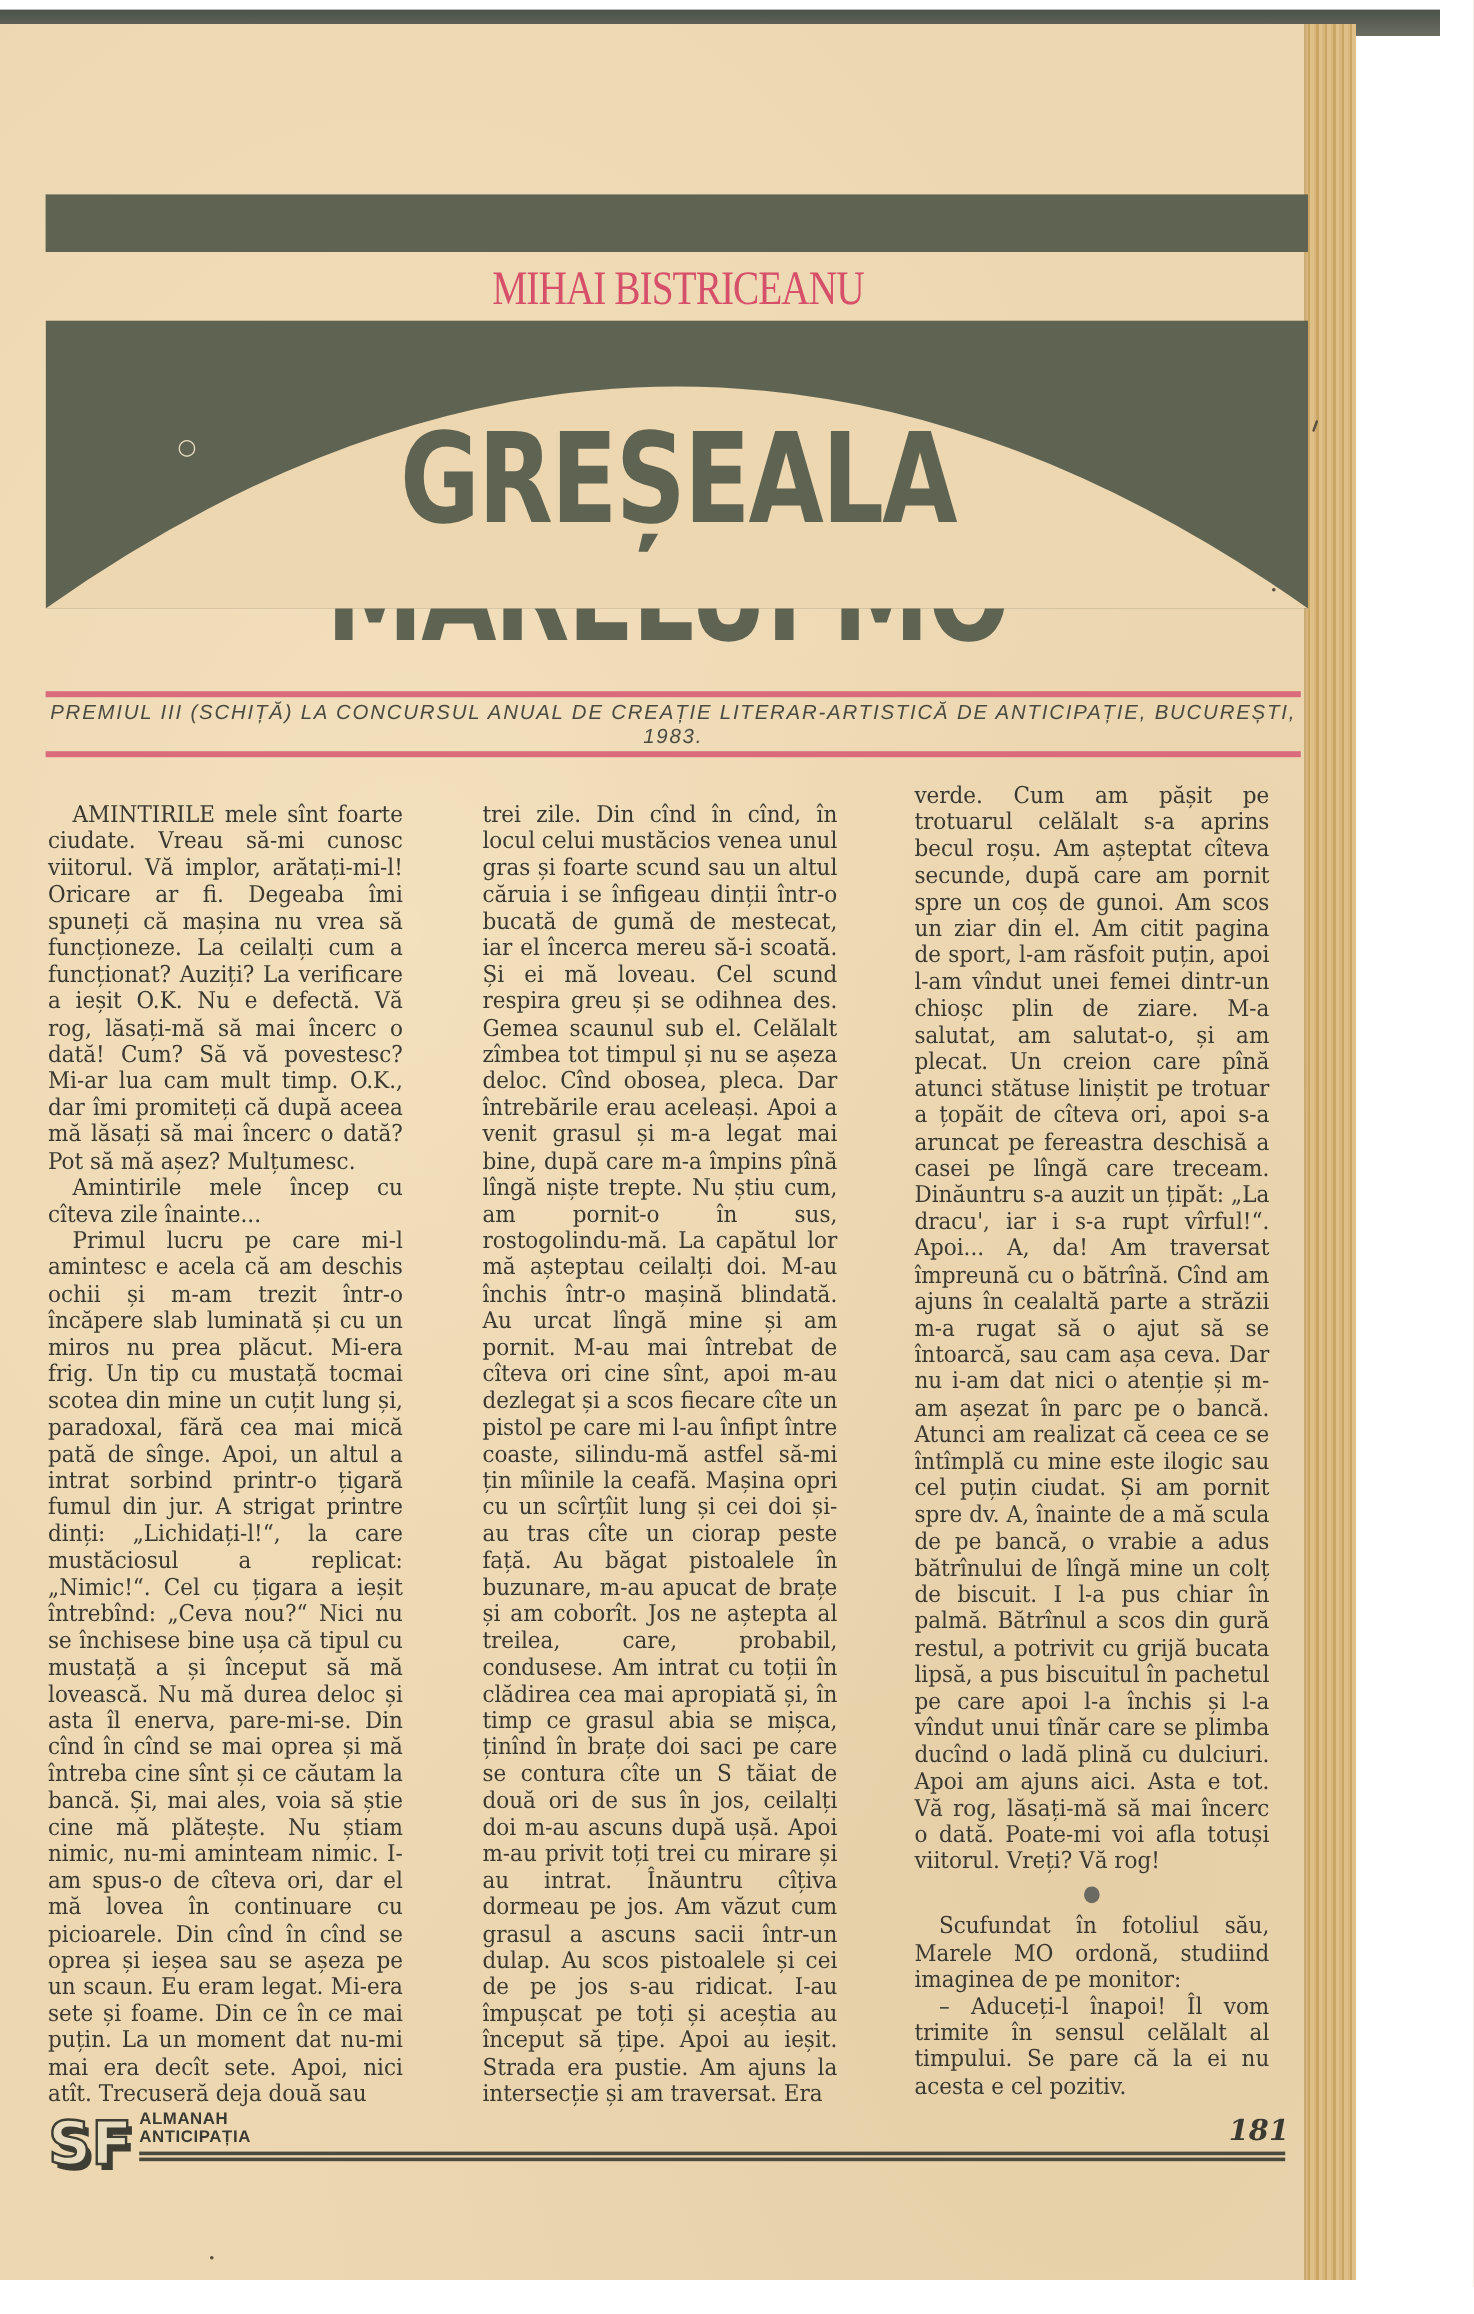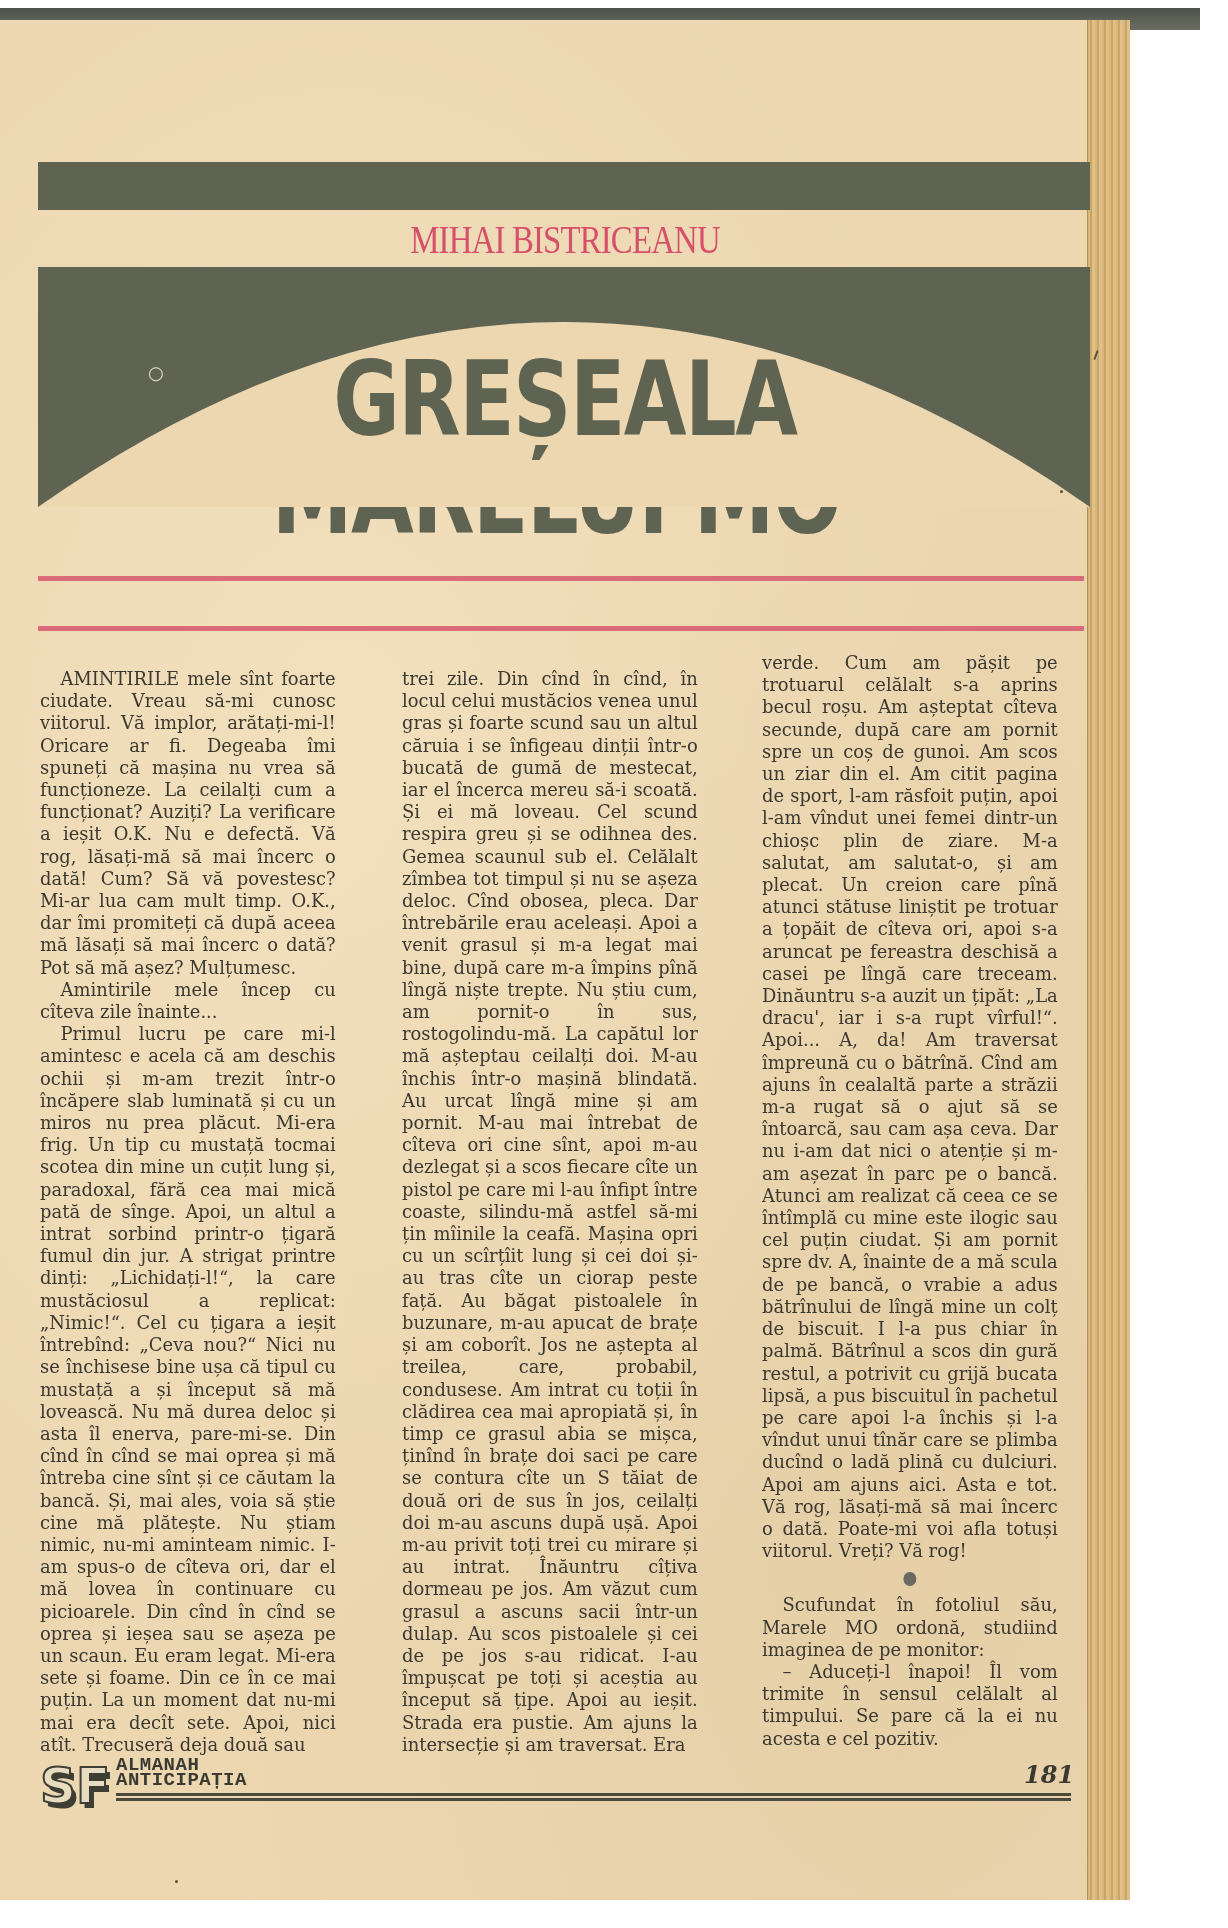--- a/index.html
+++ b/index.html
@@ -75,21 +75,21 @@
     .col3 { left: 762px; top: 632px; }
     .sep-dot {
       width: 14px; height: 14px; border-radius: 50%; background: #6a6a62;
       margin: 10px auto 8px auto;
     }
     .footer-logo {
       position: absolute; left: 38px; top: 1736px; width: 76px; height: 64px;
     }
     .footer-label {
       position: absolute; left: 116px; top: 1738px; color: #3a3a32;
-      font-family: Liberation Mono, monospace; font-weight: bold; font-size: 19px; line-height: 15px;
+      font-family: Liberation Sans, sans-serif; font-weight: bold; font-size: 14px; line-height: 15px;
       letter-spacing: 0.5px;
     }
     .footer-rule {
       position: absolute; left: 116px; top: 1773px; width: 955px; height: 8px;
       border-top: 3px solid #4a4a3c; border-bottom: 3px solid #4a4a3c; box-sizing: border-box;
     }
     .page-number {
       position: absolute; left: 1024px; top: 1740px; color: #3a3a32;
       font-family: "DejaVu Serif", serif; font-style: italic; font-weight: bold; font-size: 24px;
     }
@@ -113,20 +113,21 @@
       <path d="M 0 240 Q 526 -130 1052 240 Z" fill="#ecd7b1"></path>
     </svg>
     <span class="title-dot">○</span>
     <div class="title-text title-line1">GREȘEALA</div>
   </div>
   <div class="title-below">
     <div class="title-text title-line2" style="top:-62px;">MARELUI MO</div>
   </div>
 
   <div class="red-rule rule1"></div>
+  <div class="subtitle">PREMIUL III (SCHIȚĂ) LA CONCURSUL ANUAL DE CREAȚIE LITERAR-ARTISTICĂ DE ANTICIPAȚIE, BUCUREȘTI, 1983.</div>
   <div class="red-rule rule2"></div>
 
   <div class="col col1">
     <p>AMINTIRILE mele sînt foarte ciudate. Vreau să-mi cunosc viitorul. Vă implor, arătați-mi-l! Oricare ar fi. Degeaba îmi spuneți că mașina nu vrea să funcționeze. La ceilalți cum a funcționat? Auziți? La verificare a ieșit O.K. Nu e defectă. Vă rog, lăsați-mă să mai încerc o dată! Cum? Să vă povestesc? Mi-ar lua cam mult timp. O.K., dar îmi promiteți că după aceea mă lăsați să mai încerc o dată? Pot să mă așez? Mulțumesc.</p>
     <p>Amintirile mele încep cu cîteva zile înainte...</p>
     <p>Primul lucru pe care mi-l amintesc e acela că am deschis ochii și m-am trezit într-o încăpere slab luminată și cu un miros nu prea plăcut. Mi-era frig. Un tip cu mustață tocmai scotea din mine un cuțit lung și, paradoxal, fără cea mai mică pată de sînge. Apoi, un altul a intrat sorbind printr-o țigară fumul din jur. A strigat printre dinți: „Lichidați-l!“, la care mustăciosul a replicat: „Nimic!“. Cel cu țigara a ieșit întrebînd: „Ceva nou?“ Nici nu se închisese bine ușa că tipul cu mustață a și început să mă lovească. Nu mă durea deloc și asta îl enerva, pare-mi-se. Din cînd în cînd se mai oprea și mă întreba cine sînt și ce căutam la bancă. Și, mai ales, voia să știe cine mă plătește. Nu știam nimic, nu-mi aminteam nimic. I-am spus-o de cîteva ori, dar el mă lovea în continuare cu picioarele. Din cînd în cînd se oprea și ieșea sau se așeza pe un scaun. Eu eram legat. Mi-era sete și foame. Din ce în ce mai puțin. La un moment dat nu-mi mai era decît sete. Apoi, nici atît. Trecuseră deja două sau</p>
   </div>
 
   <div class="col col2">
     <p class="noindent">trei zile. Din cînd în cînd, în locul celui mustăcios venea unul gras și foarte scund sau un altul căruia i se înfigeau dinții într-o bucată de gumă de mestecat, iar el încerca mereu să-i scoată. Și ei mă loveau. Cel scund respira greu și se odihnea des. Gemea scaunul sub el. Celălalt zîmbea tot timpul și nu se așeza deloc. Cînd obosea, pleca. Dar întrebările erau aceleași. Apoi a venit grasul și m-a legat mai bine, după care m-a împins pînă lîngă niște trepte. Nu știu cum, am pornit-o în sus, rostogolindu-mă. La capătul lor mă așteptau ceilalți doi. M-au închis într-o mașină blindată. Au urcat lîngă mine și am pornit. M-au mai întrebat de cîteva ori cine sînt, apoi m-au dezlegat și a scos fiecare cîte un pistol pe care mi l-au înfipt între coaste, silindu-mă astfel să-mi țin mîinile la ceafă. Mașina opri cu un scîrțîit lung și cei doi și-au tras cîte un ciorap peste față. Au băgat pistoalele în buzunare, m-au apucat de brațe și am coborît. Jos ne aștepta al treilea, care, probabil, condusese. Am intrat cu toții în clădirea cea mai apropiată și, în timp ce grasul abia se mișca, ținînd în brațe doi saci pe care se contura cîte un S tăiat de două ori de sus în jos, ceilalți doi m-au ascuns după ușă. Apoi m-au privit toți trei cu mirare și au intrat. Înăuntru cîțiva dormeau pe jos. Am văzut cum grasul a ascuns sacii într-un dulap. Au scos pistoalele și cei de pe jos s-au ridicat. I-au împușcat pe toți și aceștia au început să țipe. Apoi au ieșit. Strada era pustie. Am ajuns la intersecție și am traversat. Era</p>

